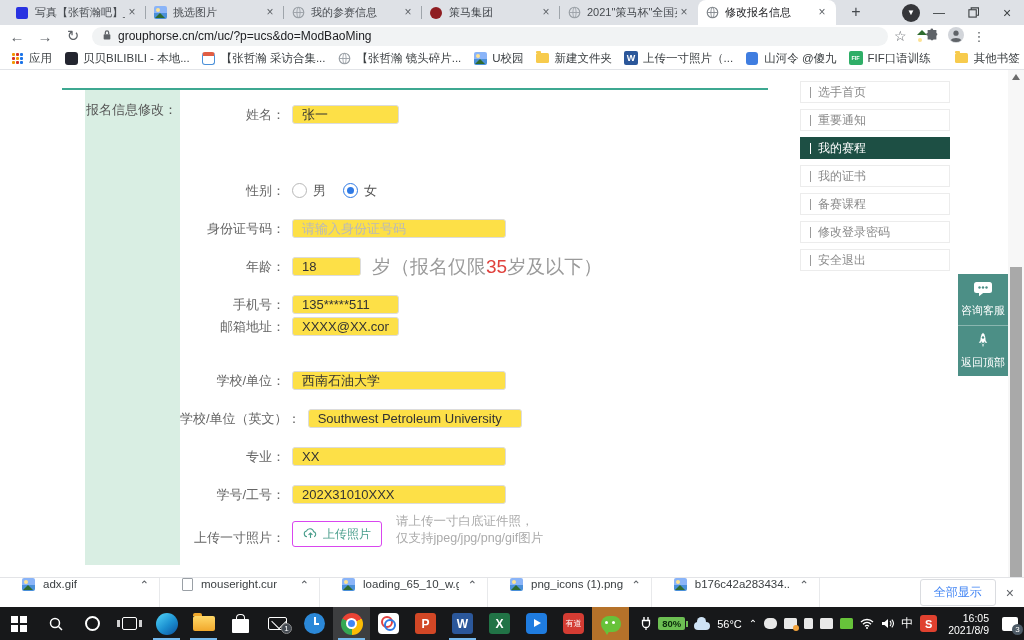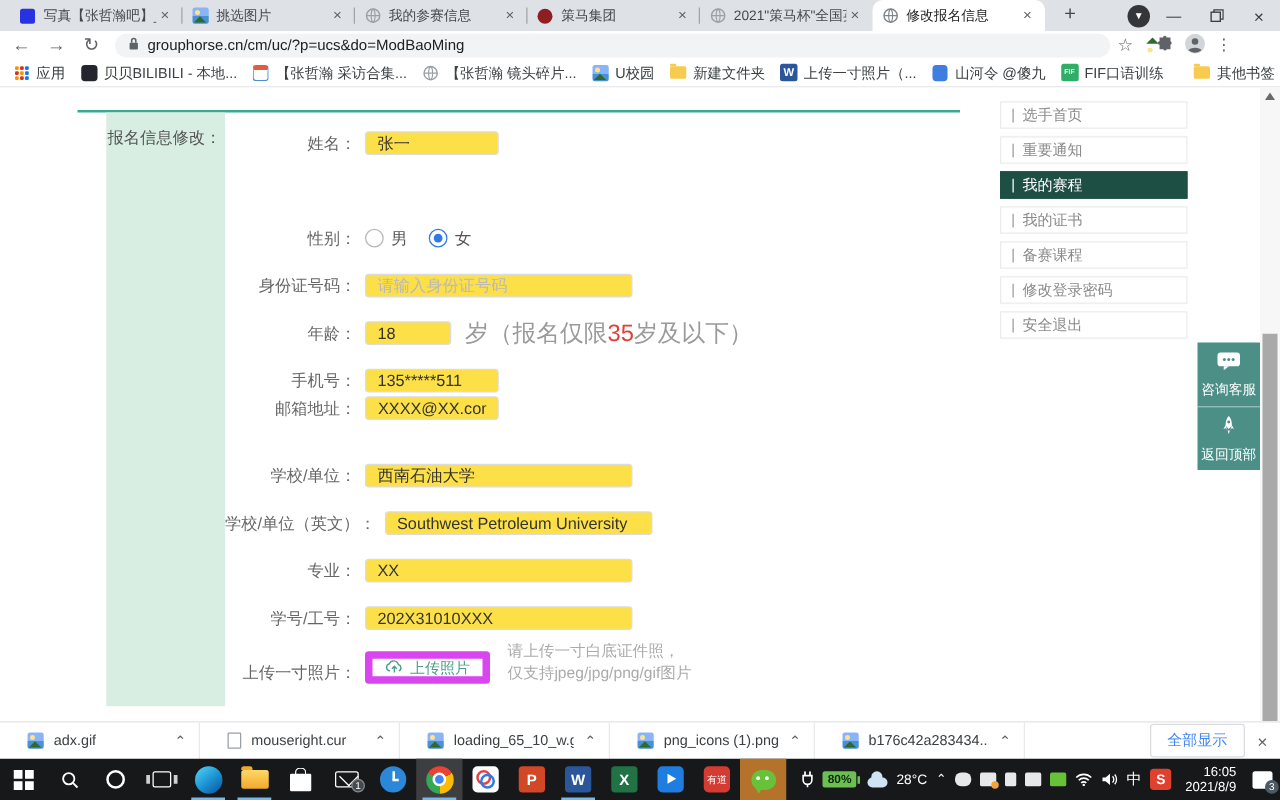--- a/index.html
+++ b/index.html
@@ -48,21 +48,21 @@
   .tin{height:19px;border:1px solid #dcdcdc;border-radius:3px;padding:0 9px;font-size:13px;color:#333;background:#fde047;outline:none;font-family:Liberation Sans, sans-serif}
   .tin::placeholder{color:#b9b9b9}
   .w-sm{width:107px}.w-lg{width:214px}.w-xs{width:69px}
   .radio{width:15px;height:15px;border:1px solid #b8b8b8;border-radius:50%;background:#fff;position:relative;flex:none}
   .radio.checked{border-color:#2f7ae5}
   .radio.checked:after{content:"";position:absolute;inset:3px;border-radius:50%;background:#2f7ae5}
   .rlabel{margin-left:6px;color:#555}
   .gap16{width:17px}
   .age-suffix{margin-left:11px;color:#9a9a9a;font-size:19px}
   .age-suffix .red{color:#e0413c}
-  .upload-btn{display:inline-flex;align-items:center;gap:5px;height:26px;padding:0 10px;border:6px solid #d946ef;border-radius:3px;color:#4a9e8c;font-size:12px;background:#fff}
+  .upload-btn{display:inline-flex;align-items:center;gap:5px;height:26px;padding:0 10px;border:1px solid #d946ef;border-radius:3px;color:#4a9e8c;font-size:12px;background:#fff}
   .upload-hint{margin-left:14px;color:#ababab;font-size:12.5px;line-height:17px;padding-top:1px}
 
   
   .sidemenu{position:absolute;left:800px;top:11px;width:150px}
   .mitem{height:22px;margin-bottom:6px;background:#fff;border:1px solid #ececec;display:flex;align-items:center;padding-left:9px;font-size:12px;color:#8a8a8a}
   .mitem .bar{width:1px;height:11px;background:#9a9a9a;margin-right:7px;flex:none}
   .mitem.active{background:#1d4f44;border-color:#1d4f44;color:#fff}
   .mitem.active .bar{background:#fff}
 
   
@@ -70,21 +70,21 @@
   .fw{height:51px;background:#4c8f86;color:#fff;font-size:11px;display:flex;flex-direction:column;align-items:center;justify-content:center;gap:4px}
   .fw+.fw{border-top:1px solid rgba(255,255,255,.35)}
 
   
   .pscroll{position:absolute;right:0;top:0;width:16px;height:507px;background:#f7f7f7}
   .pscroll .up{position:absolute;top:4px;left:4px;width:0;height:0;border-left:4px solid transparent;border-right:4px solid transparent;border-bottom:6px solid #6b6b6b}
   .pscroll .thumb{position:absolute;top:197px;left:2px;width:12px;height:310px;background:#a9a9a9}
 
   
   .downloads{position:absolute;top:577px;left:0;width:1024px;height:30px;background:#fff;border-top:1px solid #e3e4e7;display:flex;align-items:center}
-  .dchip{width:168px;height:30px;border-right:1px solid #e8e9eb;display:flex;align-items:center;padding:0 10px 0 22px;gap:8px;font-size:11.5px;color:#3c4043}
+  .dchip{width:168px;height:30px;border-right:1px solid #e8e9eb;display:flex;align-items:flex-start;padding:0 10px 0 22px;gap:8px;font-size:11.5px;color:#3c4043}
   .dchip .fname{flex:1;overflow:hidden;white-space:nowrap}
   .dchip .chev{color:#5f6368;flex:none}
   .imgicon{width:13px;height:13px;border-radius:2px;background:linear-gradient(#8ab4f8 55%,#4a90d9 55%);position:relative;flex:none}
   .imgicon:before{content:"";position:absolute;left:2px;top:2px;width:4px;height:4px;border-radius:50%;background:#fde293}
   .imgicon:after{content:"";position:absolute;left:1px;bottom:1px;border-left:5px solid transparent;border-right:5px solid transparent;border-bottom:5px solid #2f6b2f}
   .fileicon{width:11px;height:13px;border:1px solid #9aa0a6;border-radius:1px;background:#fff;flex:none}
   .show-all{margin-left:100px;border:1px solid #dadce0;border-radius:3px;color:#4285f4;font-size:12px;padding:4px 13px;white-space:nowrap}
   .dl-close{width:30px;text-align:center;color:#5f6368;font-size:14px}
 
   
@@ -573,21 +573,21 @@
 
   <div class="tray">
     <span class="mini">
       <svg width="10" height="13" viewBox="0 0 10 13">
           <path d="M3 0v3M7 0v3" stroke="#fff" stroke-width="1.4"></path>
           <path d="M1.5 3.5h7V7a3.5 3.5 0 01-7 0zM5 10.5V13" stroke="#fff" stroke-width="1.3" fill="none"></path>
         </svg>
     </span>
     <span class="batt">80%</span>
     <span class="traycloud"></span>
-    <span>28°C</span>
+    <span>56°C</span>
     <span class="chev-up">⌃</span>
     <span class="minicon" style="border-radius:5px"></span>
     <span class="minicon badge"></span>
     <span class="minicon" style="width:9px"></span>
     <span class="minicon"></span>
     <span class="minicon" style="background:#67c23a"></span>
     <span class="mini">
       <svg width="14" height="11" viewBox="0 0 14 11">
           <path d="M1 4a8.5 8.5 0 0112 0M3 6.2a5.5 5.5 0 018 0M5 8.4a2.6 2.6 0 014 0" fill="none" stroke="#fff" stroke-width="1.3"></path>
           <circle cx="7" cy="10" r="1" fill="#fff"></circle>

